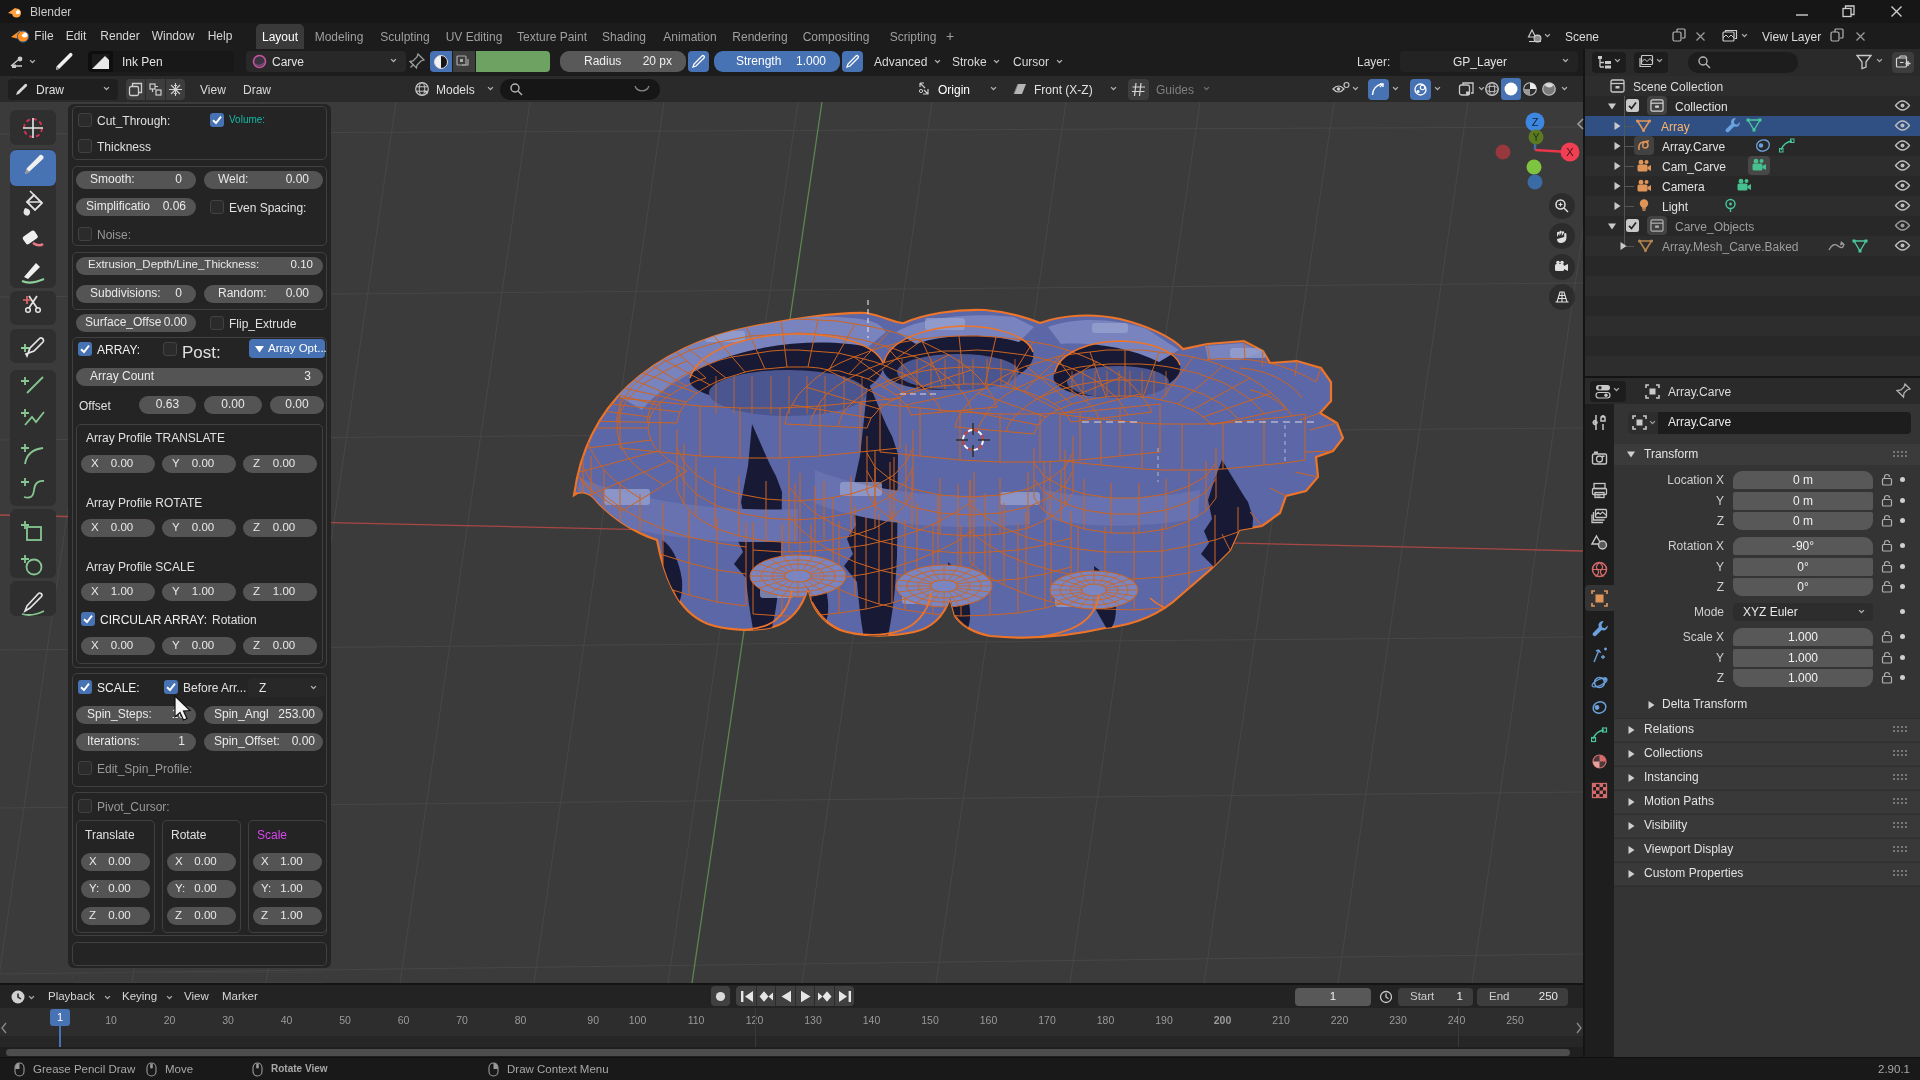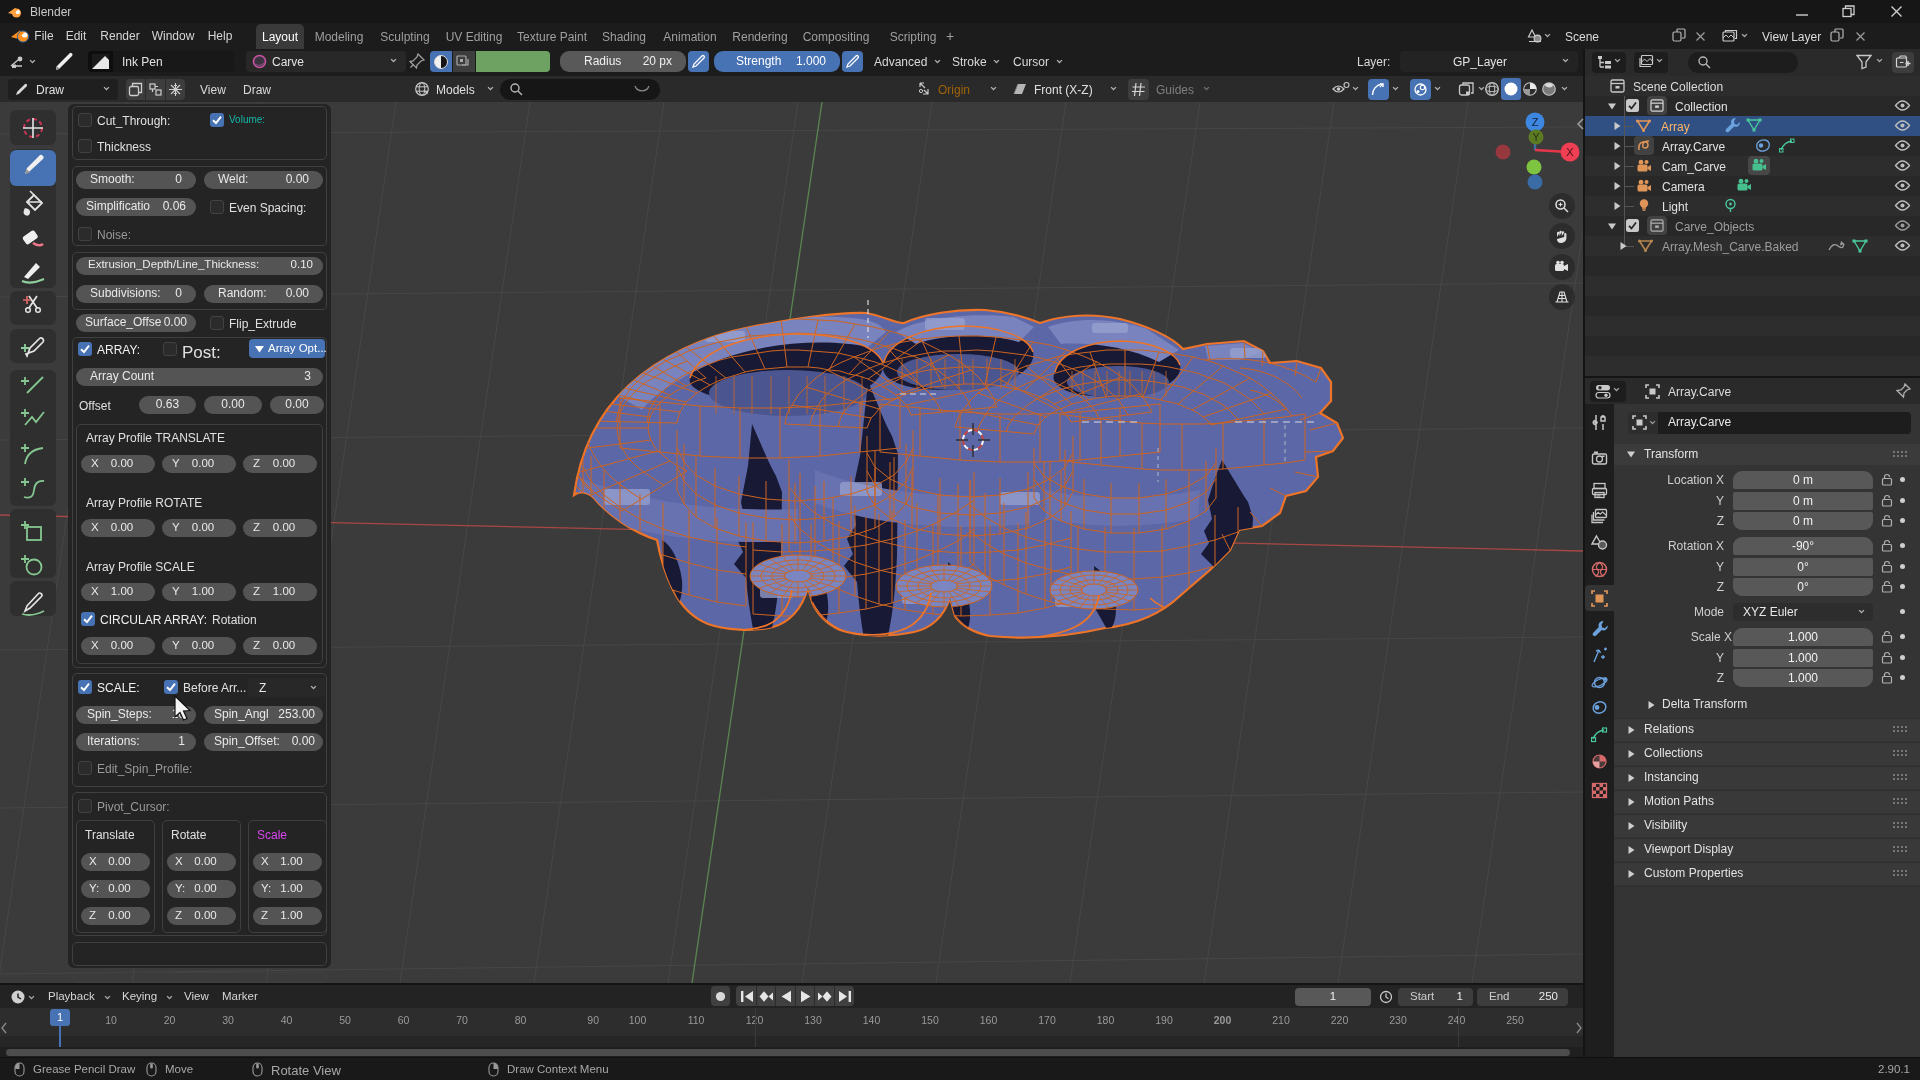--- a/index.html
+++ b/index.html
@@ -215,21 +215,21 @@
     <circle cx="6" cy="6" r="4" fill="none" stroke="#b5b5b5" stroke-width="1.4"></circle>
     <path d="M9 9 L13 13" stroke="#b5b5b5" stroke-width="1.4"></path>
   </svg>
 <svg class="abs" style="left:634px;top:85px" width="16" height="9" viewBox="0 0 16 9">
     <path d="M1 1 a7.5 7.5 0 0 0 14 0" fill="none" stroke="#888" stroke-width="1.3"></path>
   </svg>
 <svg class="abs" style="left:916px;top:81px" width="15" height="15" viewBox="0 0 15 15">
     <path d="M4 2 h4 M4 2 v4 M4 2 L9 7 M12 8 v5 h-5 M12 13 L8 9" stroke="#c9c9c9" stroke-width="1.2" fill="none"></path>
     <circle cx="5" cy="10" r="1.6" fill="none" stroke="#c9c9c9"></circle>
   </svg>
-<div style="position:absolute;left:938px;top:83px;font-size:12px;color:#a16207;font-weight:normal;white-space:nowrap;">Origin</div>
+<div style="position:absolute;left:938px;top:83px;font-size:12px;color:#ffffff;font-weight:normal;white-space:nowrap;">Origin</div>
 <svg style="position:absolute;left:990px;top:86px" width="7" height="5" viewBox="0 0 10 7">
     <path d="M1.5 1.5 L5 5 L8.5 1.5" fill="none" stroke="#b0b0b0" stroke-width="1.8"></path>
   </svg>
 <svg class="abs" style="left:1012px;top:81px" width="16" height="15" viewBox="0 0 16 15">
     <path d="M2 13 L6 3 h8 L10 13 Z" fill="#b5b5b5"></path>
     <path d="M2 13 L6 3" stroke="#888" stroke-width="1"></path>
   </svg>
 <div style="position:absolute;left:1034px;top:83px;font-size:12px;color:#e0e0e0;font-weight:normal;white-space:nowrap;">Front (X-Z)</div>
 <svg style="position:absolute;left:1110px;top:86px" width="7" height="5" viewBox="0 0 10 7">
     <path d="M1.5 1.5 L5 5 L8.5 1.5" fill="none" stroke="#b0b0b0" stroke-width="1.8"></path>
@@ -1079,21 +1079,21 @@
 <div style="position:absolute;left:33px;top:1063px;font-size:11.5px;color:#a8a8a8;font-weight:normal;white-space:nowrap;">Grease Pencil Draw</div>
 <svg class="abs" style="left:146px;top:1062px" width="11" height="15" viewBox="0 0 11 15">
     <rect x="1" y="1" width="9" height="13" rx="4.5" fill="none" stroke="#9a9a9a" stroke-width="1.1"></rect>
     <rect x="4.2" y="1.5" width="2.6" height="5" rx="1.3" fill="#9a9a9a"></rect>
   </svg>
 <div style="position:absolute;left:165px;top:1063px;font-size:11.5px;color:#a8a8a8;font-weight:normal;white-space:nowrap;">Move</div>
 <svg class="abs" style="left:252px;top:1062px" width="11" height="15" viewBox="0 0 11 15">
     <rect x="1" y="1" width="9" height="13" rx="4.5" fill="none" stroke="#9a9a9a" stroke-width="1.1"></rect>
     <rect x="4.2" y="1.5" width="2.6" height="5" rx="1.3" fill="#9a9a9a"></rect>
   </svg>
-<div style="position:absolute;left:271px;top:1063px;font-size:13px;color:#a8a8a8;font-weight:normal;white-space:nowrap;">Rotate View</div>
+<div style="position:absolute;left:271px;top:1063px;font-size:10px;color:#a8a8a8;font-weight:bold;white-space:nowrap;">Rotate View</div>
 <svg class="abs" style="left:488px;top:1062px" width="11" height="15" viewBox="0 0 11 15">
     <rect x="1" y="1" width="9" height="13" rx="4.5" fill="none" stroke="#9a9a9a" stroke-width="1.1"></rect>
     <path d="M9.8 5 a4.3 4.3 0 0 0-4.3-4 v6 h4.3 Z" fill="#9a9a9a"></path>
   </svg>
 <div style="position:absolute;left:507px;top:1063px;font-size:11.5px;color:#a8a8a8;font-weight:normal;white-space:nowrap;">Draw Context Menu</div>
 <div style="position:absolute;left:1820px;top:1063px;width:90px;text-align:right;font-size:11.5px;color:#a8a8a8;white-space:nowrap;">2.90.1</div>
 <div style="position:absolute;left:1592px;top:52px;width:34px;height:21px;background:#1d1d1d;border-radius:4px"></div>
 <svg class="abs" style="left:1597px;top:55px" width="15" height="15" viewBox="0 0 15 15">
     <rect x="1" y="1" width="4" height="3" fill="#c9c9c9"></rect>
     <path d="M3 4 V12 M3 7.5 H7 M3 12 H7" stroke="#c9c9c9" stroke-width="1.3" fill="none"></path>
@@ -1482,21 +1482,21 @@
     <path d="M3.5 5.5 V4 a2.5 2.5 0 0 1 5 0" fill="none" stroke="#b0b0b0" stroke-width="1.2"></path>
   </svg>
 <div class="abs" style="left:1900px;top:584px;width:5px;height:5px;background:#cfcfcf;border-radius:50%"></div>
 <div style="position:absolute;left:1614px;top:605px;width:110px;text-align:right;font-size:12px;color:#cfcfcf;white-space:nowrap;">Mode</div>
 <div style="position:absolute;left:1733px;top:603px;width:140px;height:18px;background:#2d2d2d;border-radius:4px"></div>
 <div style="position:absolute;left:1743px;top:605px;font-size:12px;color:#e8e8e8;font-weight:normal;white-space:nowrap;">XYZ Euler</div>
 <svg style="position:absolute;left:1858px;top:609px" width="7" height="5" viewBox="0 0 10 7">
     <path d="M1.5 1.5 L5 5 L8.5 1.5" fill="none" stroke="#b0b0b0" stroke-width="1.8"></path>
   </svg>
 <div class="abs" style="left:1900px;top:609px;width:5px;height:5px;background:#cfcfcf;border-radius:50%"></div>
-<div style="position:absolute;left:1614px;top:630px;width:110px;text-align:right;font-size:12px;color:#cfcfcf;white-space:nowrap;padding-left:8px;">Scale X</div>
+<div style="position:absolute;left:1614px;top:630px;width:110px;text-align:right;font-size:12px;color:#cfcfcf;white-space:nowrap;">Scale X</div>
 <div class="abs" style="left:1733px;top:628px;width:140px;height:18px;background:#585858;border-radius:9px 9px 2px 2px"></div>
 <div style="position:absolute;left:1733px;top:630px;width:140px;text-align:center;font-size:12px;color:#f2f2f2;white-space:nowrap;">1.000</div>
 <svg class="abs" style="left:1881px;top:630px" width="12" height="13" viewBox="0 0 12 13">
     <rect x="1.5" y="5.5" width="9" height="6.5" rx="1" fill="none" stroke="#b0b0b0" stroke-width="1.2"></rect>
     <path d="M3.5 5.5 V4 a2.5 2.5 0 0 1 5 0" fill="none" stroke="#b0b0b0" stroke-width="1.2"></path>
   </svg>
 <div class="abs" style="left:1900px;top:634px;width:5px;height:5px;background:#cfcfcf;border-radius:50%"></div>
 <div style="position:absolute;left:1614px;top:650.5px;width:110px;text-align:right;font-size:12px;color:#cfcfcf;white-space:nowrap;">Y</div>
 <div class="abs" style="left:1733px;top:648.5px;width:140px;height:18px;background:#585858;border-radius:2px 2px 2px 2px"></div>
 <div style="position:absolute;left:1733px;top:650.5px;width:140px;text-align:center;font-size:12px;color:#f2f2f2;white-space:nowrap;">1.000</div>

